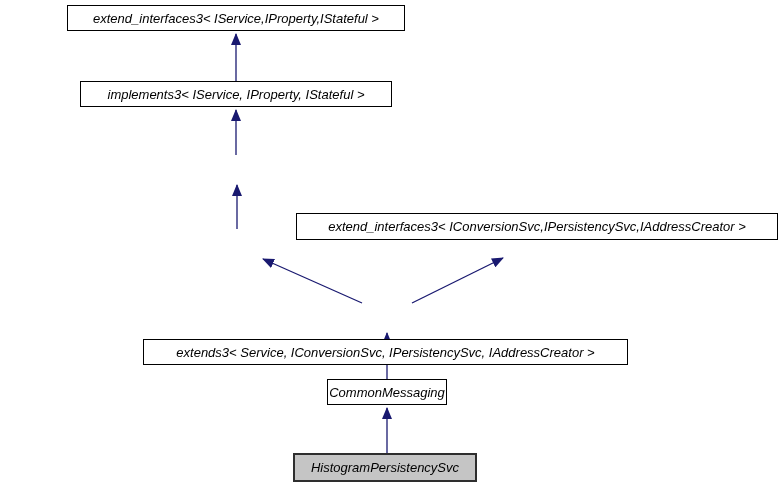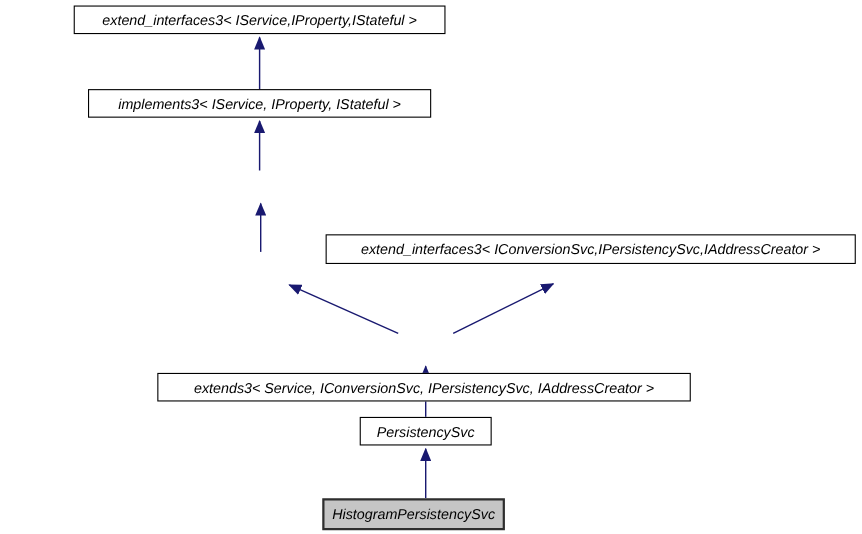--- a/index.html
+++ b/index.html
@@ -44,21 +44,21 @@
     cursor: default;
   }
   
   #n0 { left: 67px;  top: 5px;   width: 338px; height: 26px; }
   #n1 { left: 80px;  top: 81px;  width: 312px; height: 26px; }
   #n2 { left: 4px;   top: 155px; width: 462px; height: 27px; }
   #n3 { left: 201px; top: 229px; width: 72px;  height: 27px; }
   #n4 { left: 296px; top: 213px; width: 482px; height: 27px; }
   #n5 { left: 143px; top: 304px; width: 485px; height: 26px; margin-top: 35px; }
   #n6 { left: 327px; top: 379px; width: 120px; height: 26px; }
-  #n7 { left: 293px; top: 453px; width: 166px; height: 29px; text-align: center; }
+  #n7 { left: 293px; top: 453px; width: 184px; height: 29px; text-align: center; }
 </style>
 </head>
 <body>
 
 <div class="canvas">
 
   <svg class="edges-layer" width="784" height="485" viewBox="0 0 784 485" xmlns="http://www.w3.org/2000/svg">
     <defs>
       <marker id="arrowhead" markerUnits="userSpaceOnUse" markerWidth="12" markerHeight="10" viewBox="0 0 12 10" refX="11" refY="5" orient="auto">
         <path d="M0,0 L12,5 L0,10 z" fill="#191970"></path>
@@ -76,17 +76,17 @@
   <div id="n0" class="node">extend_interfaces3&lt; IService,IProperty,IStateful &gt;</div>
 
   <div id="n1" class="node">implements3&lt; IService, IProperty, IStateful &gt;</div>
 
 
 
   <div id="n4" class="node">extend_interfaces3&lt; IConversionSvc,IPersistencySvc,IAddressCreator &gt;</div>
 
   <div id="n5" class="node">extends3&lt; Service, IConversionSvc, IPersistencySvc, IAddressCreator &gt;</div>
 
-  <div id="n6" class="node">PersistencySvc</div>
+  <div id="n6" class="node">CommonMessaging</div>
 
   <div id="n7" class="node selected">HistogramPersistencySvc</div>
 
 </div>
 
 </body></html>

